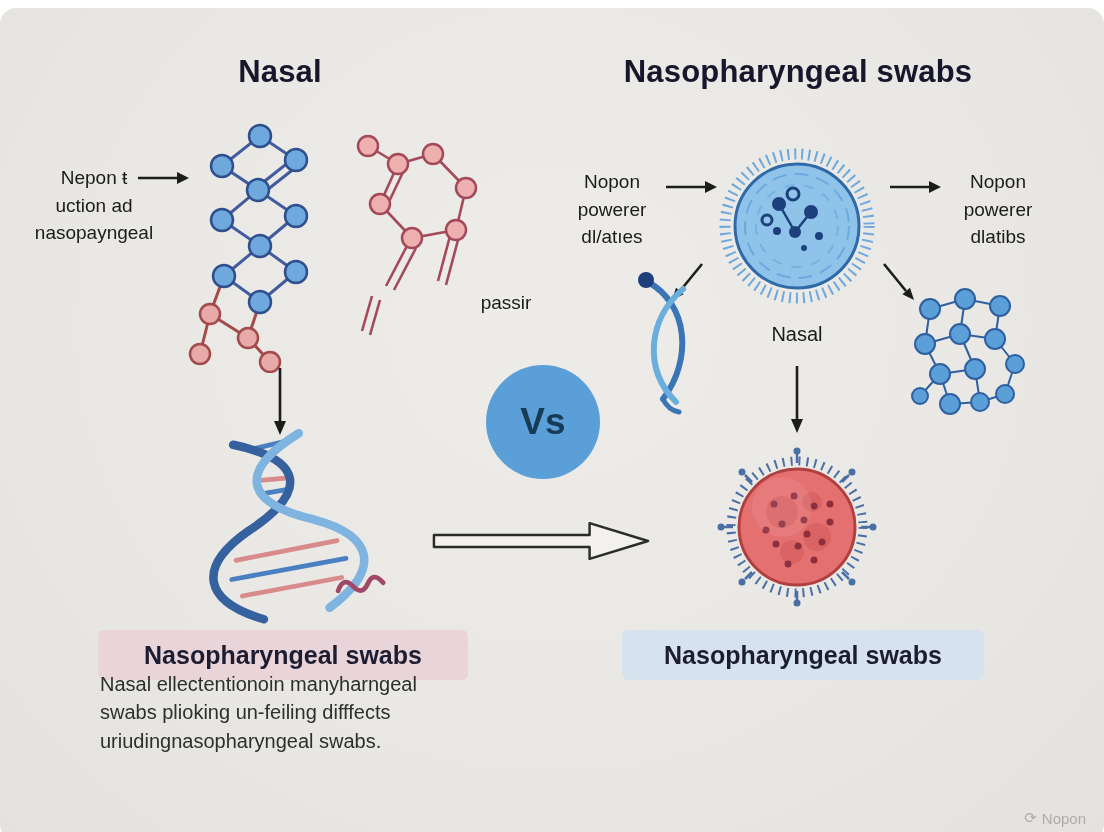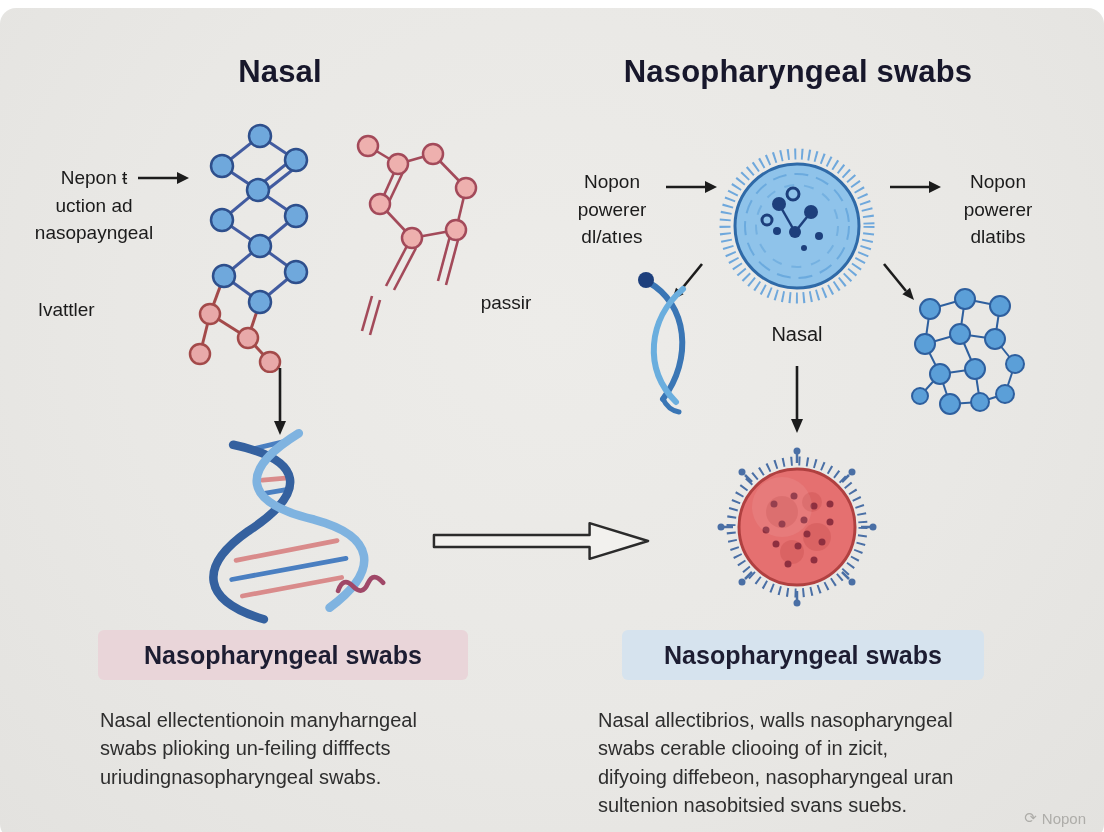--- a/index.html
+++ b/index.html
@@ -31,21 +31,20 @@
   <div class="abs title" style="left:150px;top:46px;width:260px;">Nasal</div>
   <div class="abs title" style="left:578px;top:46px;width:440px;">Nasopharyngeal swabs</div>
 
   <div class="abs ann" style="left:14px;top:156px;width:160px;">Nepon ŧ
 uction ad
 nasopayngeal</div>
   <svg class="abs" style="left:136px;top:163px;" width="54" height="14" viewBox="0 0 54 14">
     <line x1="2" y1="7" x2="41" y2="7" stroke="#1c1c1c" stroke-width="2.6"></line>
     <polygon points="41,1 53,7 41,13" fill="#1c1c1c"></polygon>
   </svg>
-  <div class="abs ann ann-left" style="left:38px;top:288px;width:140px;">ǀvattler</div>
 
   <svg class="abs" style="left:172px;top:110px;" width="175" height="255" viewBox="0 0 175 255">
     <g stroke="#39549c" stroke-width="3" opacity="0.95">
       <line x1="88" y1="18" x2="50" y2="48"></line>
         <line x1="88" y1="18" x2="124" y2="42"></line>
       <line x1="50" y1="48" x2="86" y2="72"></line>
       <line x1="122" y1="40" x2="84" y2="70"></line>
         <line x1="128" y1="46" x2="90" y2="76"></line>
       <line x1="86" y1="72" x2="50" y2="102"></line>
         <line x1="86" y1="72" x2="124" y2="98"></line>
@@ -126,25 +125,28 @@
       <line x1="52" y1="166" x2="158" y2="165" stroke="#d98b8b" stroke-width="5"></line>
       <path d="M70,8 C140,36 140,70 70,100 C10,128 10,164 70,194" stroke="#35619f" stroke-width="9"></path>
       <path d="M140,8 C70,36 70,70 140,100 C200,128 200,164 140,194" stroke="#7fb3e0" stroke-width="9"></path>
       <path d="M152,178 q8,-14 16,-2 q8,12 16,0 q8,-12 16,2" stroke="#a04868" stroke-width="5"></path>
     </g>
   </svg>
 
   <div class="abs banner banner-pink" style="left:98px;top:622px;width:370px;">
     <span>Nasopharyngeal swabs</span>
   </div>
-  <div class="abs caption" style="left:100px;top:698px;width:400px;">Nasal ellectentionoin manyharngeal
+  <div class="abs caption" style="left:100px;top:662px;width:400px;">Nasal ellectentionoin manyharngeal
 swabs plioking un-feiling difffects
 uriudingnasopharyngeal swabs.</div>
 
   <div class="abs ann" style="left:461px;top:281px;width:90px;">passir</div>
+  <div class="abs vs" style="left:486px;top:357px;">
+    <span>Vs</span>
+  </div>
   <svg class="abs" style="left:428px;top:510px;" width="228" height="46" viewBox="0 0 230 46">
     <path d="M6,17 L163,17 L163,5 L222,23 L163,41 L163,29 L6,29 Z" fill="#f2f1ee" stroke="#2b2b2b" stroke-width="2.5" stroke-linejoin="round"></path>
   </svg>
 
   <div class="abs ann" style="left:556px;top:160px;width:112px;">Nopon
 powerer
 dl/atıes</div>
   <svg class="abs" style="left:664px;top:172px;" width="54" height="14" viewBox="0 0 54 14">
     <line x1="2" y1="7" x2="41" y2="7" stroke="#1c1c1c" stroke-width="2.6"></line>
     <polygon points="41,1 53,7 41,13" fill="#1c1c1c"></polygon>
@@ -283,23 +285,19 @@
         <circle cx="54" cy="88" r="3.5"></circle>
       <circle cx="95" cy="92" r="3.5"></circle>
         <circle cx="118" cy="62" r="3.5"></circle>
     </g>
     <circle cx="70" cy="65" r="30" fill="#ffffff" opacity="0.08"></circle>
   </svg>
 
   <div class="abs banner banner-blue" style="left:622px;top:622px;width:362px;">
     <span>Nasopharyngeal swabs</span>
   </div>
-  <div class="abs caption" style="left:598px;top:698px;width:450px;">Nasal allectibrios, walls nasopharyngeal
-swabs cerable cliooing of in zicit,
-difyoing diffebeon, nasopharyngeal uran
-sultenion nasobitsied svans suebs.</div>
 
   <div class="watermark">
     <span>⟳</span>
     <span>Nopon</span>
   </div>
 
 </div>
 
 </body></html>

